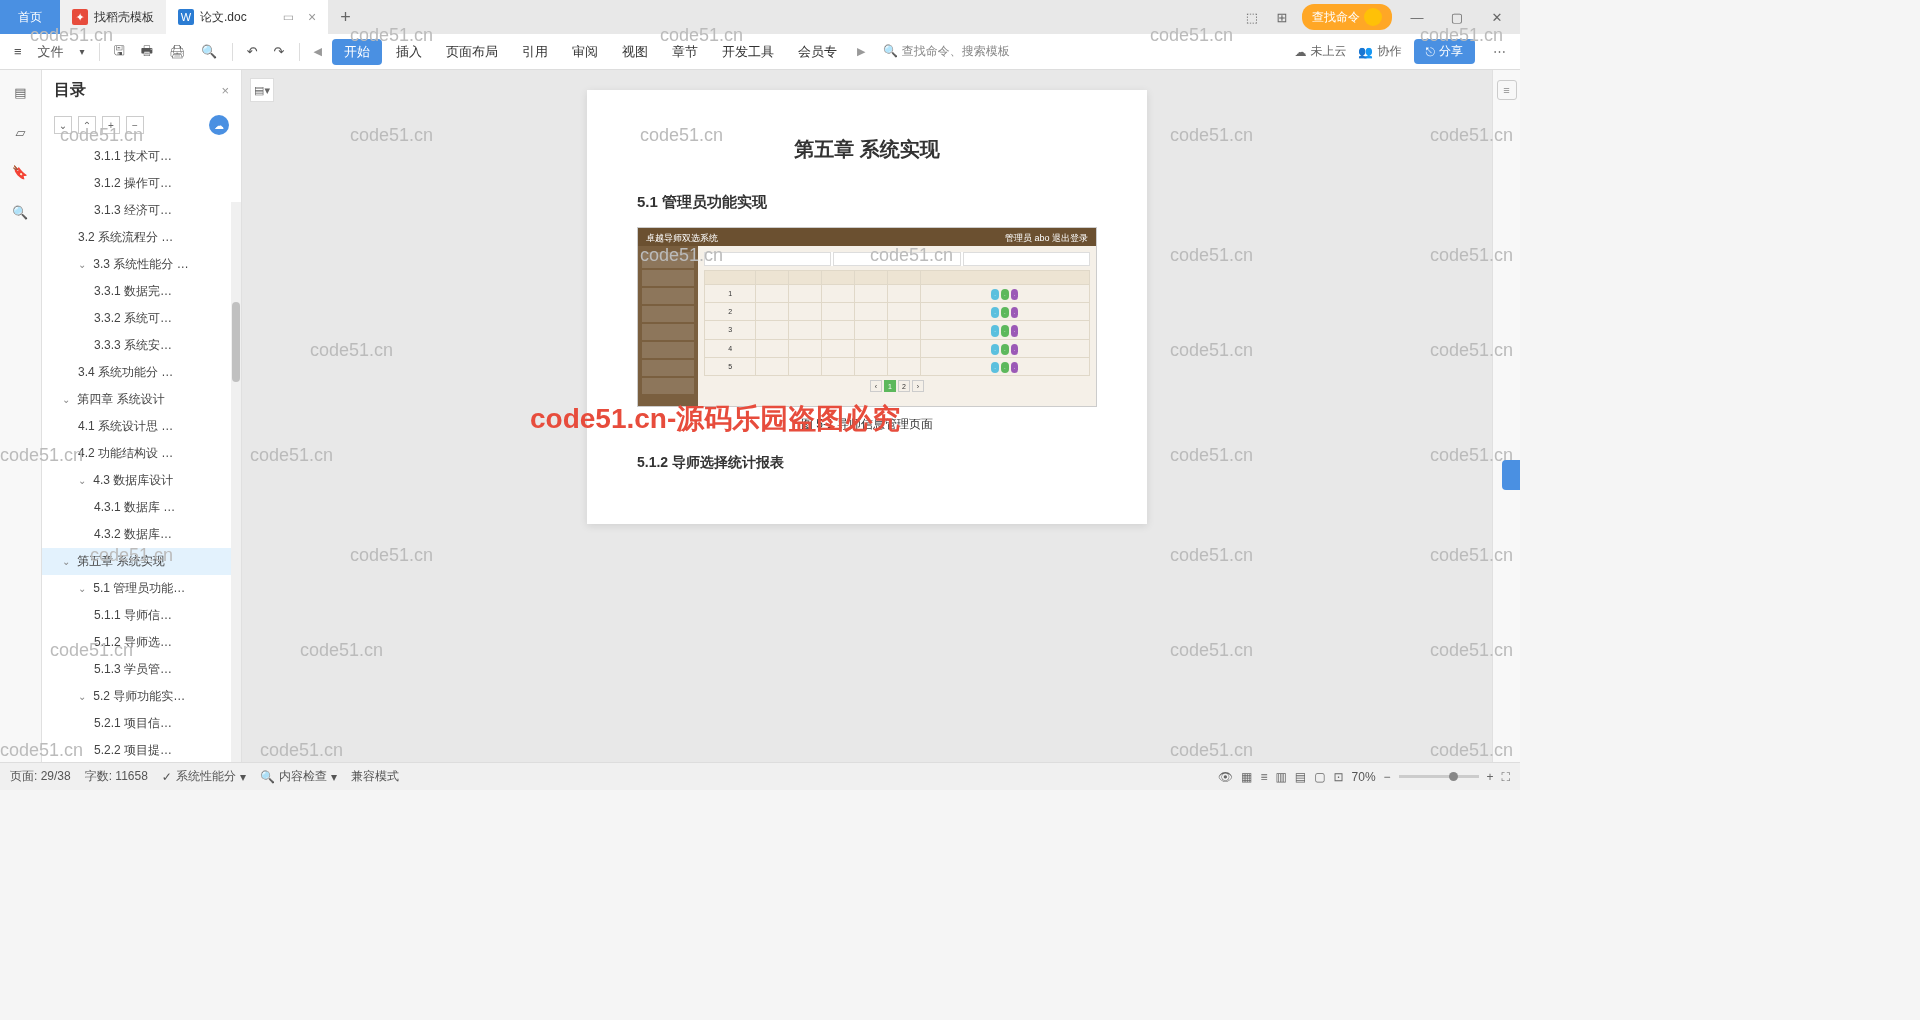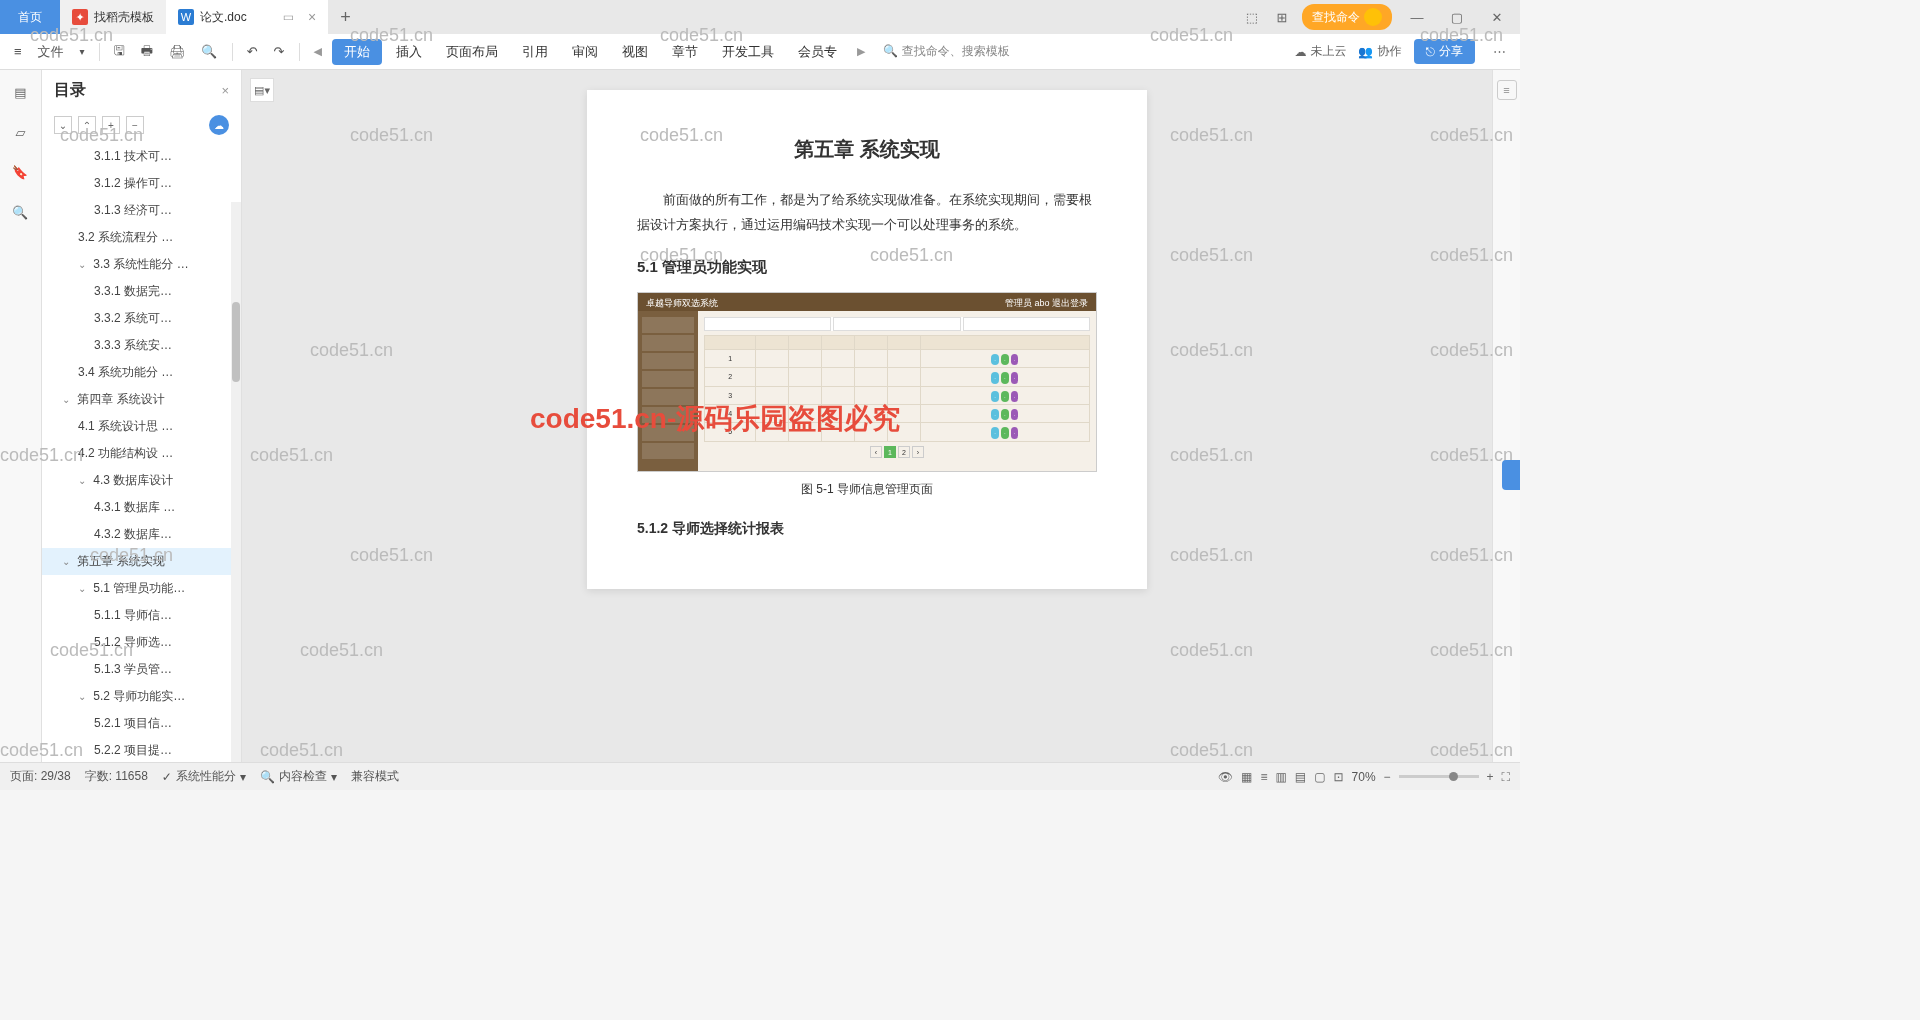--- a/index.html
+++ b/index.html
@@ -234,21 +234,20 @@
         </div>
       </div>
   </div>
 
   <div class="doc-area">
     <div class="doc-toolbar">
       <span class="doc-tb-btn">▤▾</span>
     </div>
     <div class="page">
       <h1>第五章  系统实现</h1>
-      <p>前面做的所有工作，都是为了给系统实现做准备。在系统实现期间，需要根据设计方案执行，通过运用编码技术实现一个可以处理事务的系统。</p>
       <h2>5.1 管理员功能实现</h2>
       <div class="fig">
         <div class="fig-img">
           <div class="fig-header">
             <span>卓越导师双选系统</span>
             <span>管理员 abo  退出登录</span>
           </div>
           <div class="fig-body">
             <div class="fig-sidebar">
                 <div class="fig-nav">

